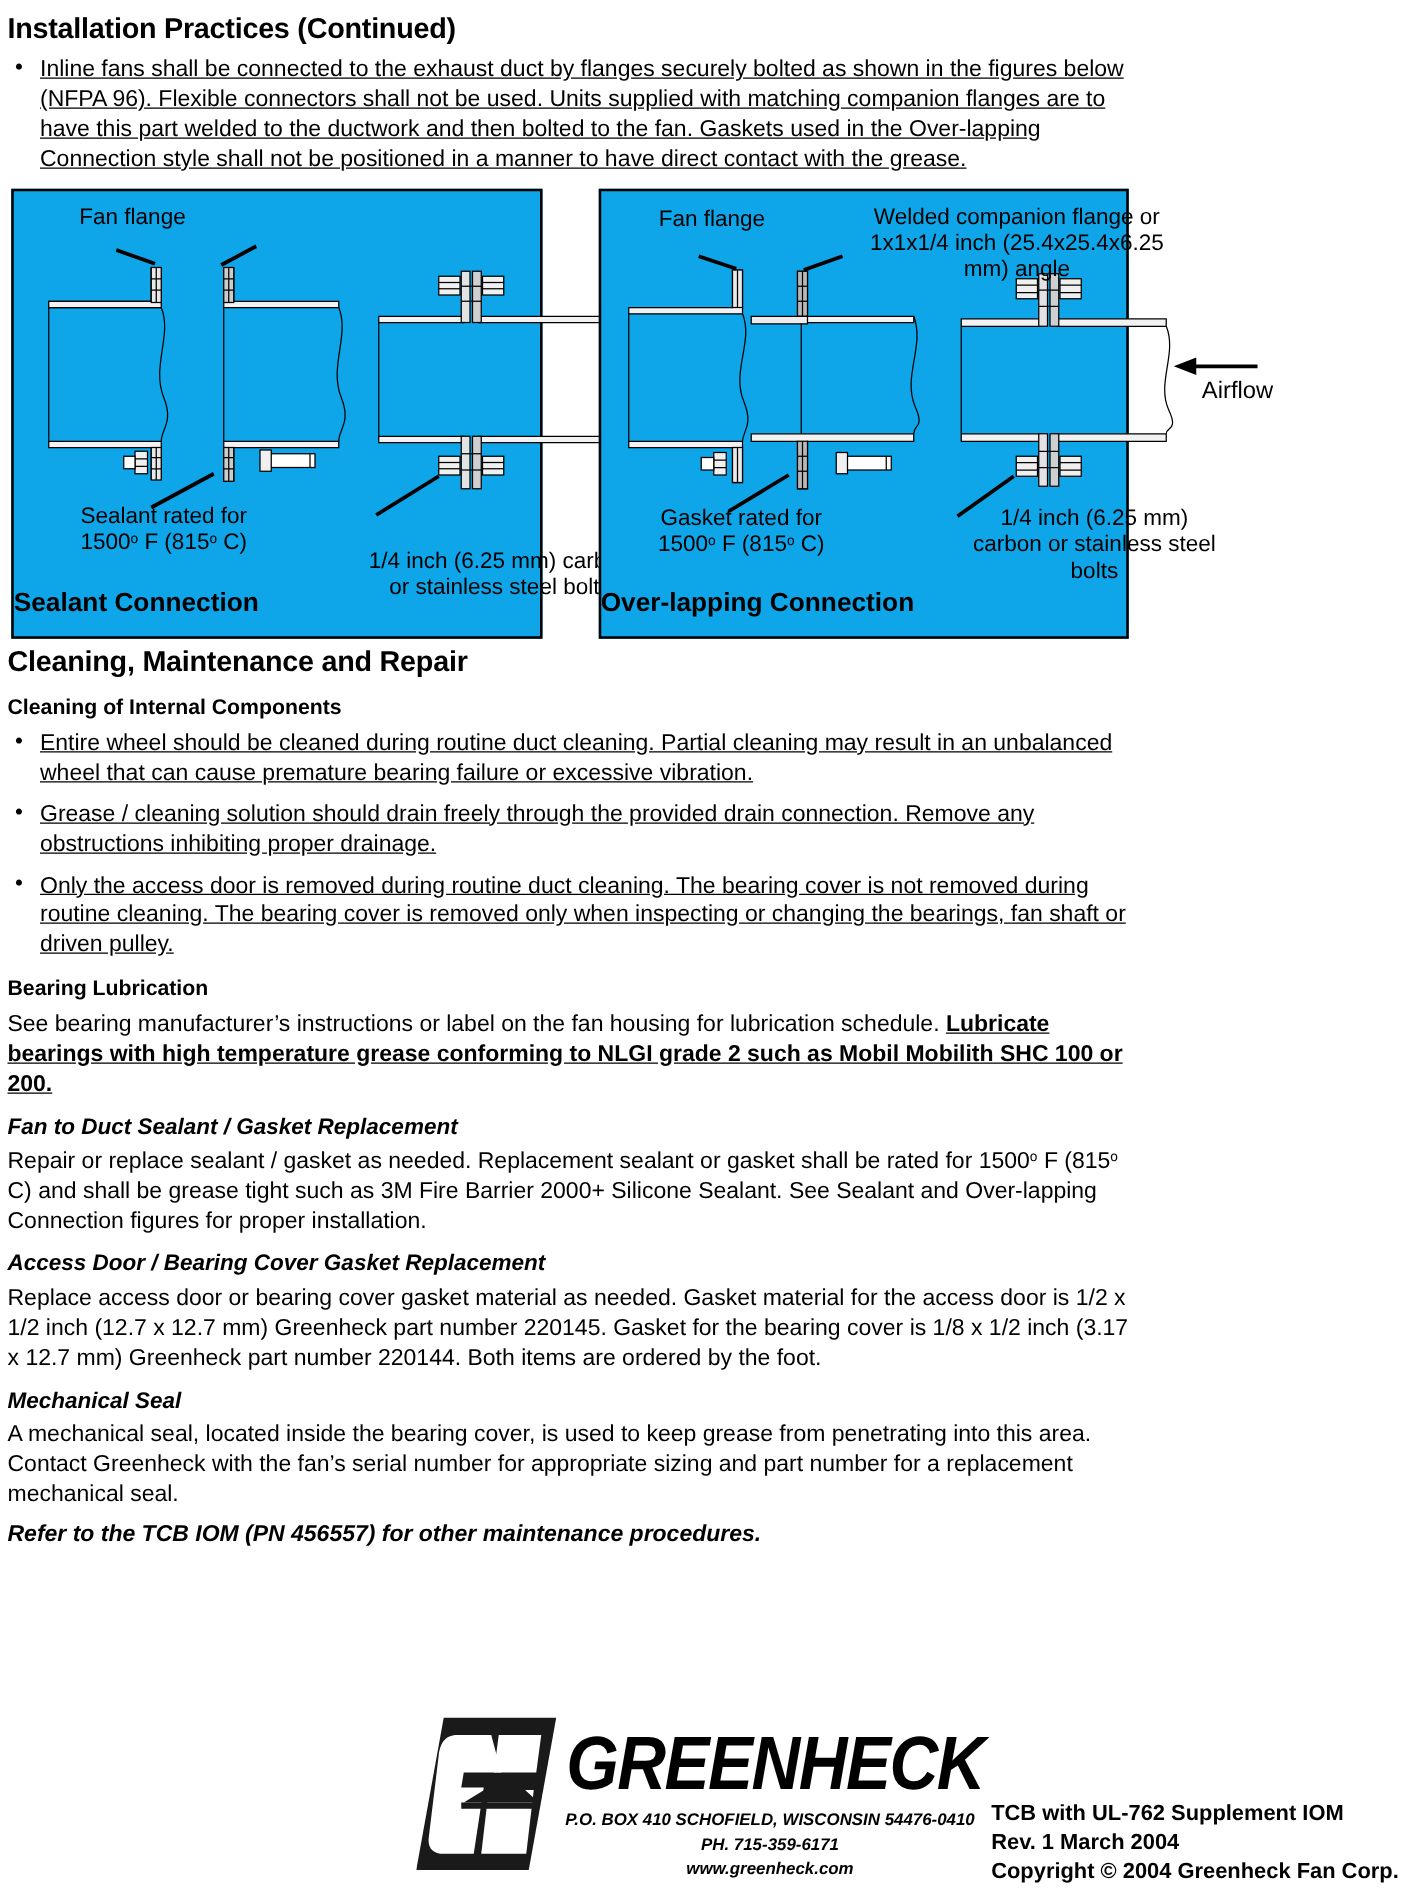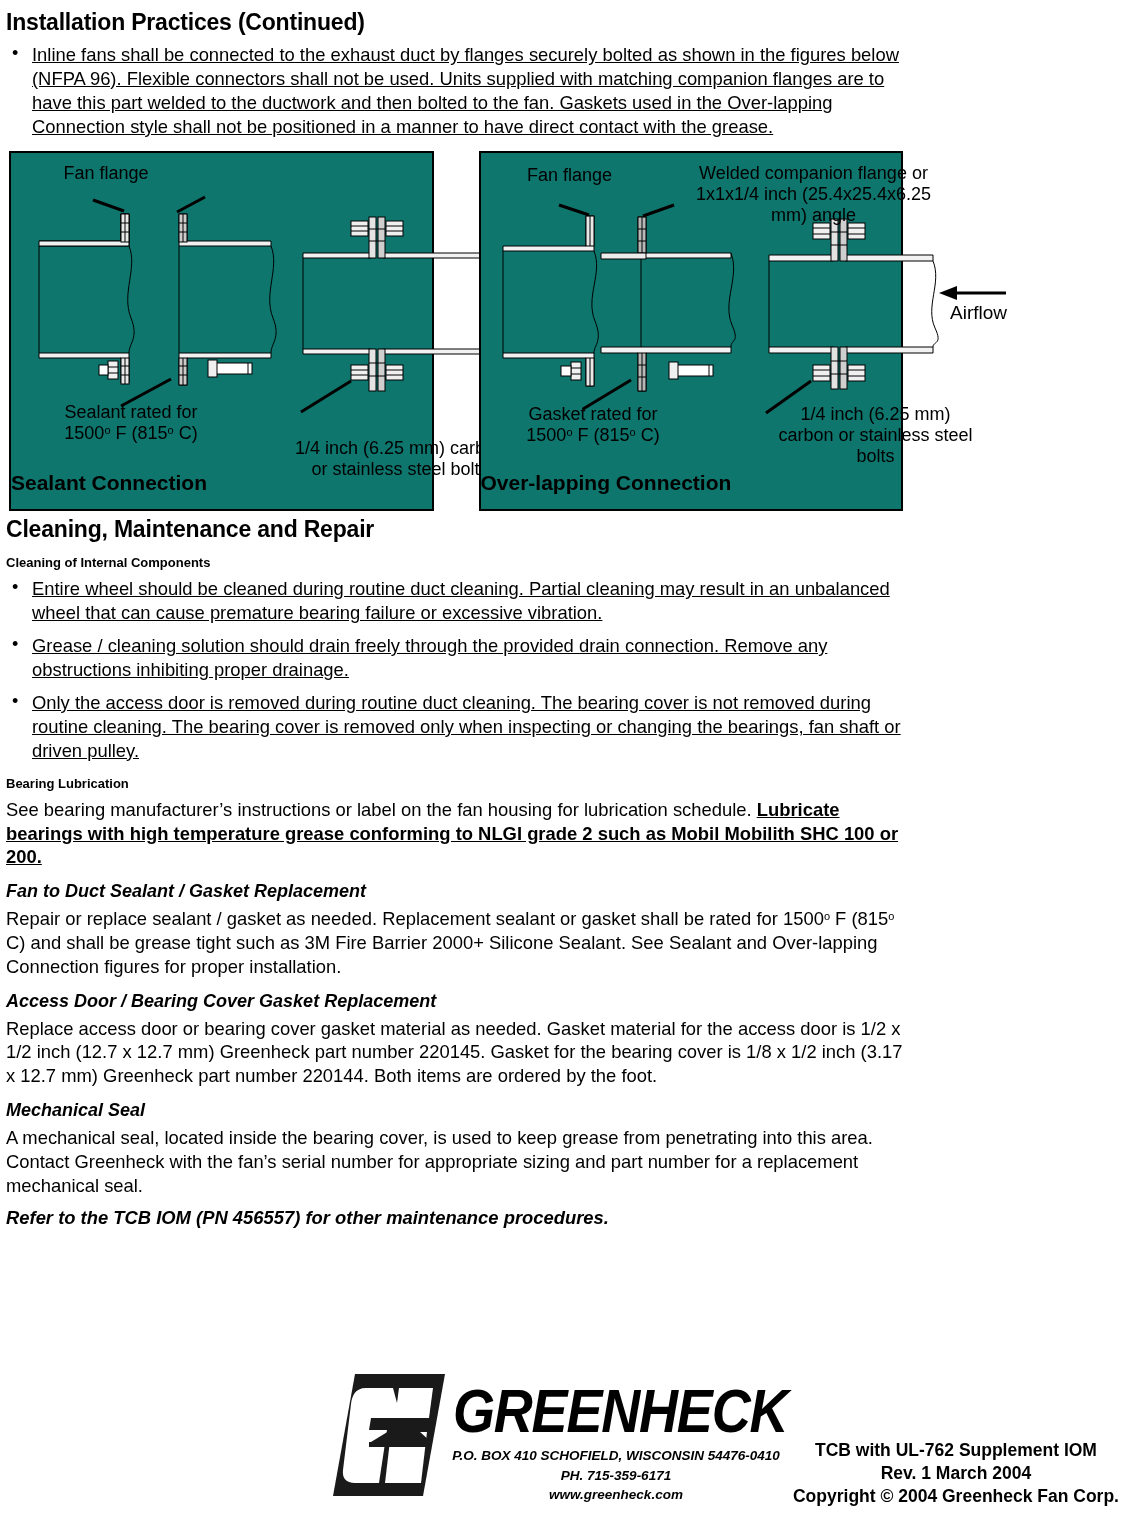--- a/index.html
+++ b/index.html
@@ -27,21 +27,21 @@
   }
 
   h1.section-title {
     font-size: 23px;
     font-weight: bold;
     letter-spacing: -0.2px;
     margin: 4px 0 8px 0;
     line-height: 1.1;
   }
   h2.sub-head {
-    font-size: 13px;
+    font-size: 17px;
     font-weight: bold;
     margin: 14px 0 6px 0;
     line-height: 1.15;
   }
   h3.italic-head {
     font-size: 18px;
     font-weight: bold;
     font-style: italic;
     margin: 12px 0 5px 0;
     line-height: 1.15;
@@ -83,42 +83,42 @@
     display: flex;
     gap: 45px;
     margin: 12px 0 6px 0;
     padding: 0 3px;
   }
   .figure-box {
     border: 2px solid #000;
     box-sizing: border-box;
     position: relative;
     height: 360px;
-    background: #0f766e;
+    background: #0ea5e9;
   }
   .figure-box.left  { width: 534px; }
   .figure-box.right { width: 534px; }
 
   .fig-caption {
     position: absolute;
     bottom: 14px;
     left: 0; right: 0;
     text-align: left;
     font-size: 21px;
     font-weight: bold;
   }
 
   .lbl {
     position: absolute;
     font-size: 18px;
     line-height: 1.18;
     text-align: center;
     font-weight: normal;
   }
-  .lbl.left-align { text-align: center; }
+  .lbl.left-align { text-align: right; }
 
   .deg { font-size: 11px; vertical-align: 5px; }
 
   svg.fig-svg {
     position: absolute;
     left: 0; top: 0;
   }
 
   
   .footer {
@@ -160,21 +160,21 @@
     text-align: center;
     font-size: 13.5px;
     font-weight: bold;
     font-style: italic;
     line-height: 1.45;
   }
   .doc-meta {
     position: absolute;
     right: 4px;
     bottom: 8px;
-    text-align: center;
+    text-align: left;
     font-size: 17.5px;
     font-weight: bold;
     line-height: 1.32;
   }
 </style>
 </head>
 <body>
 
 <div class="page">
   <div class="content">

